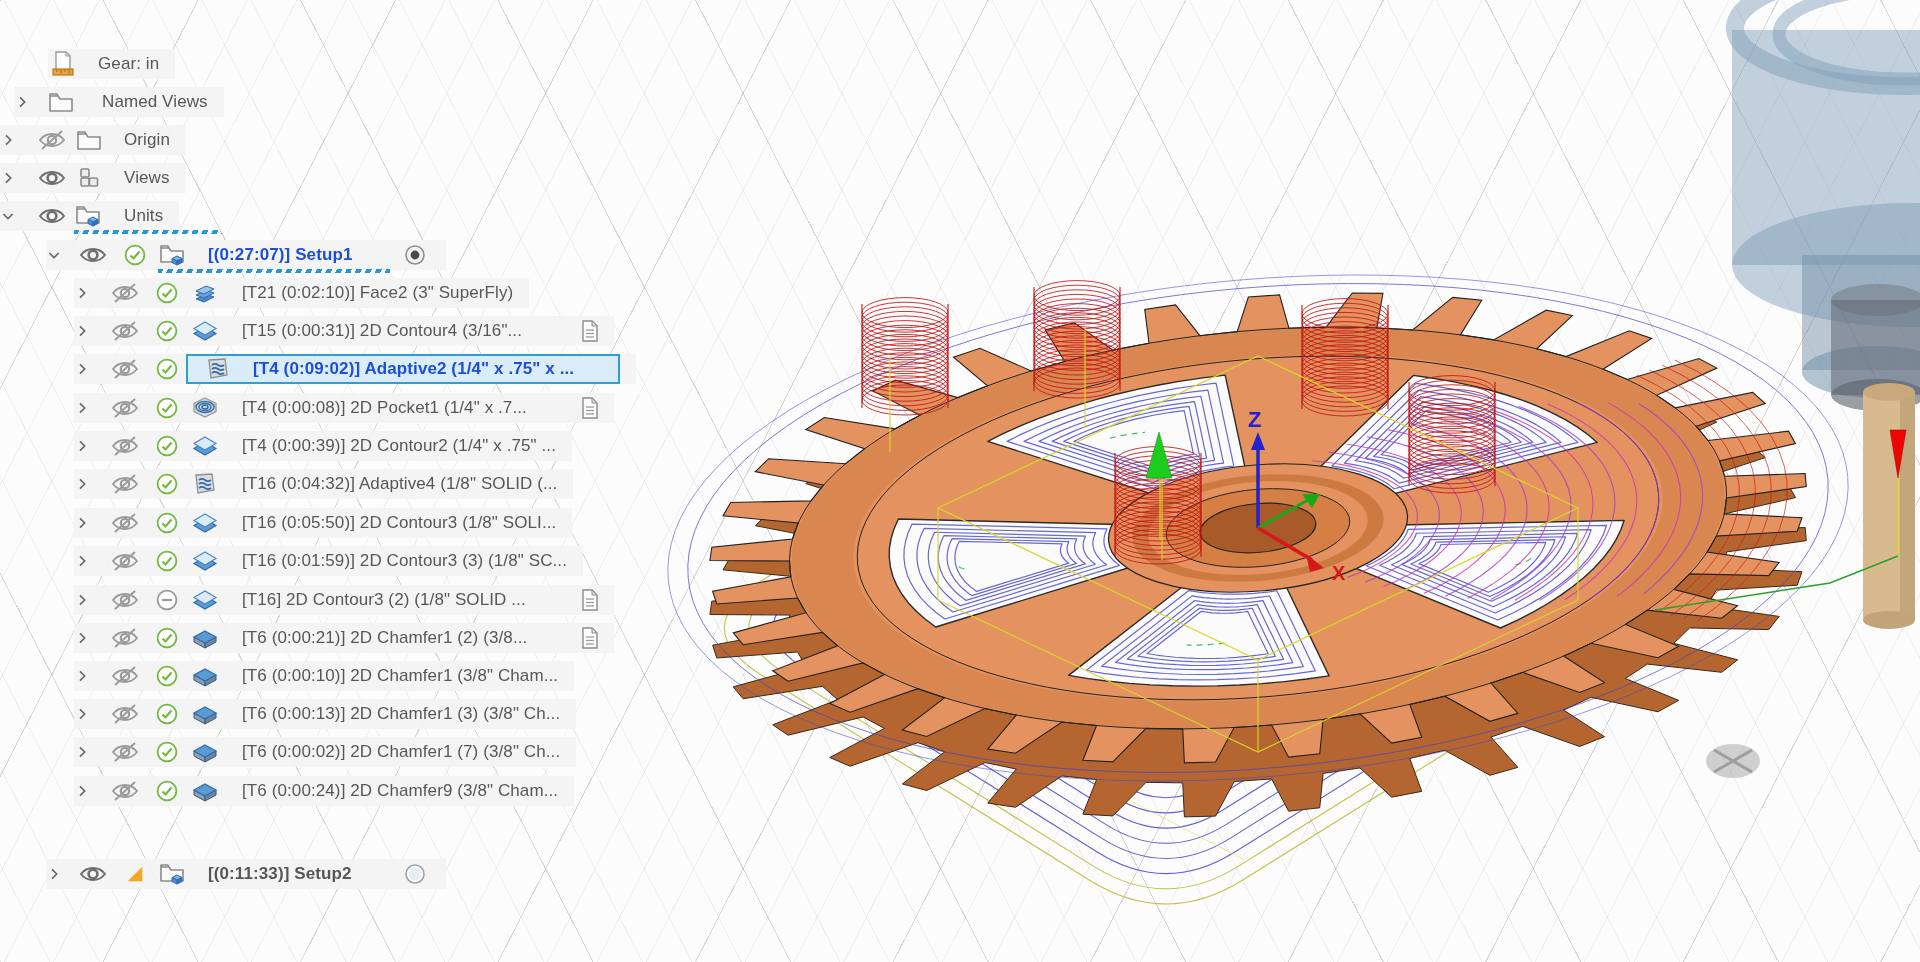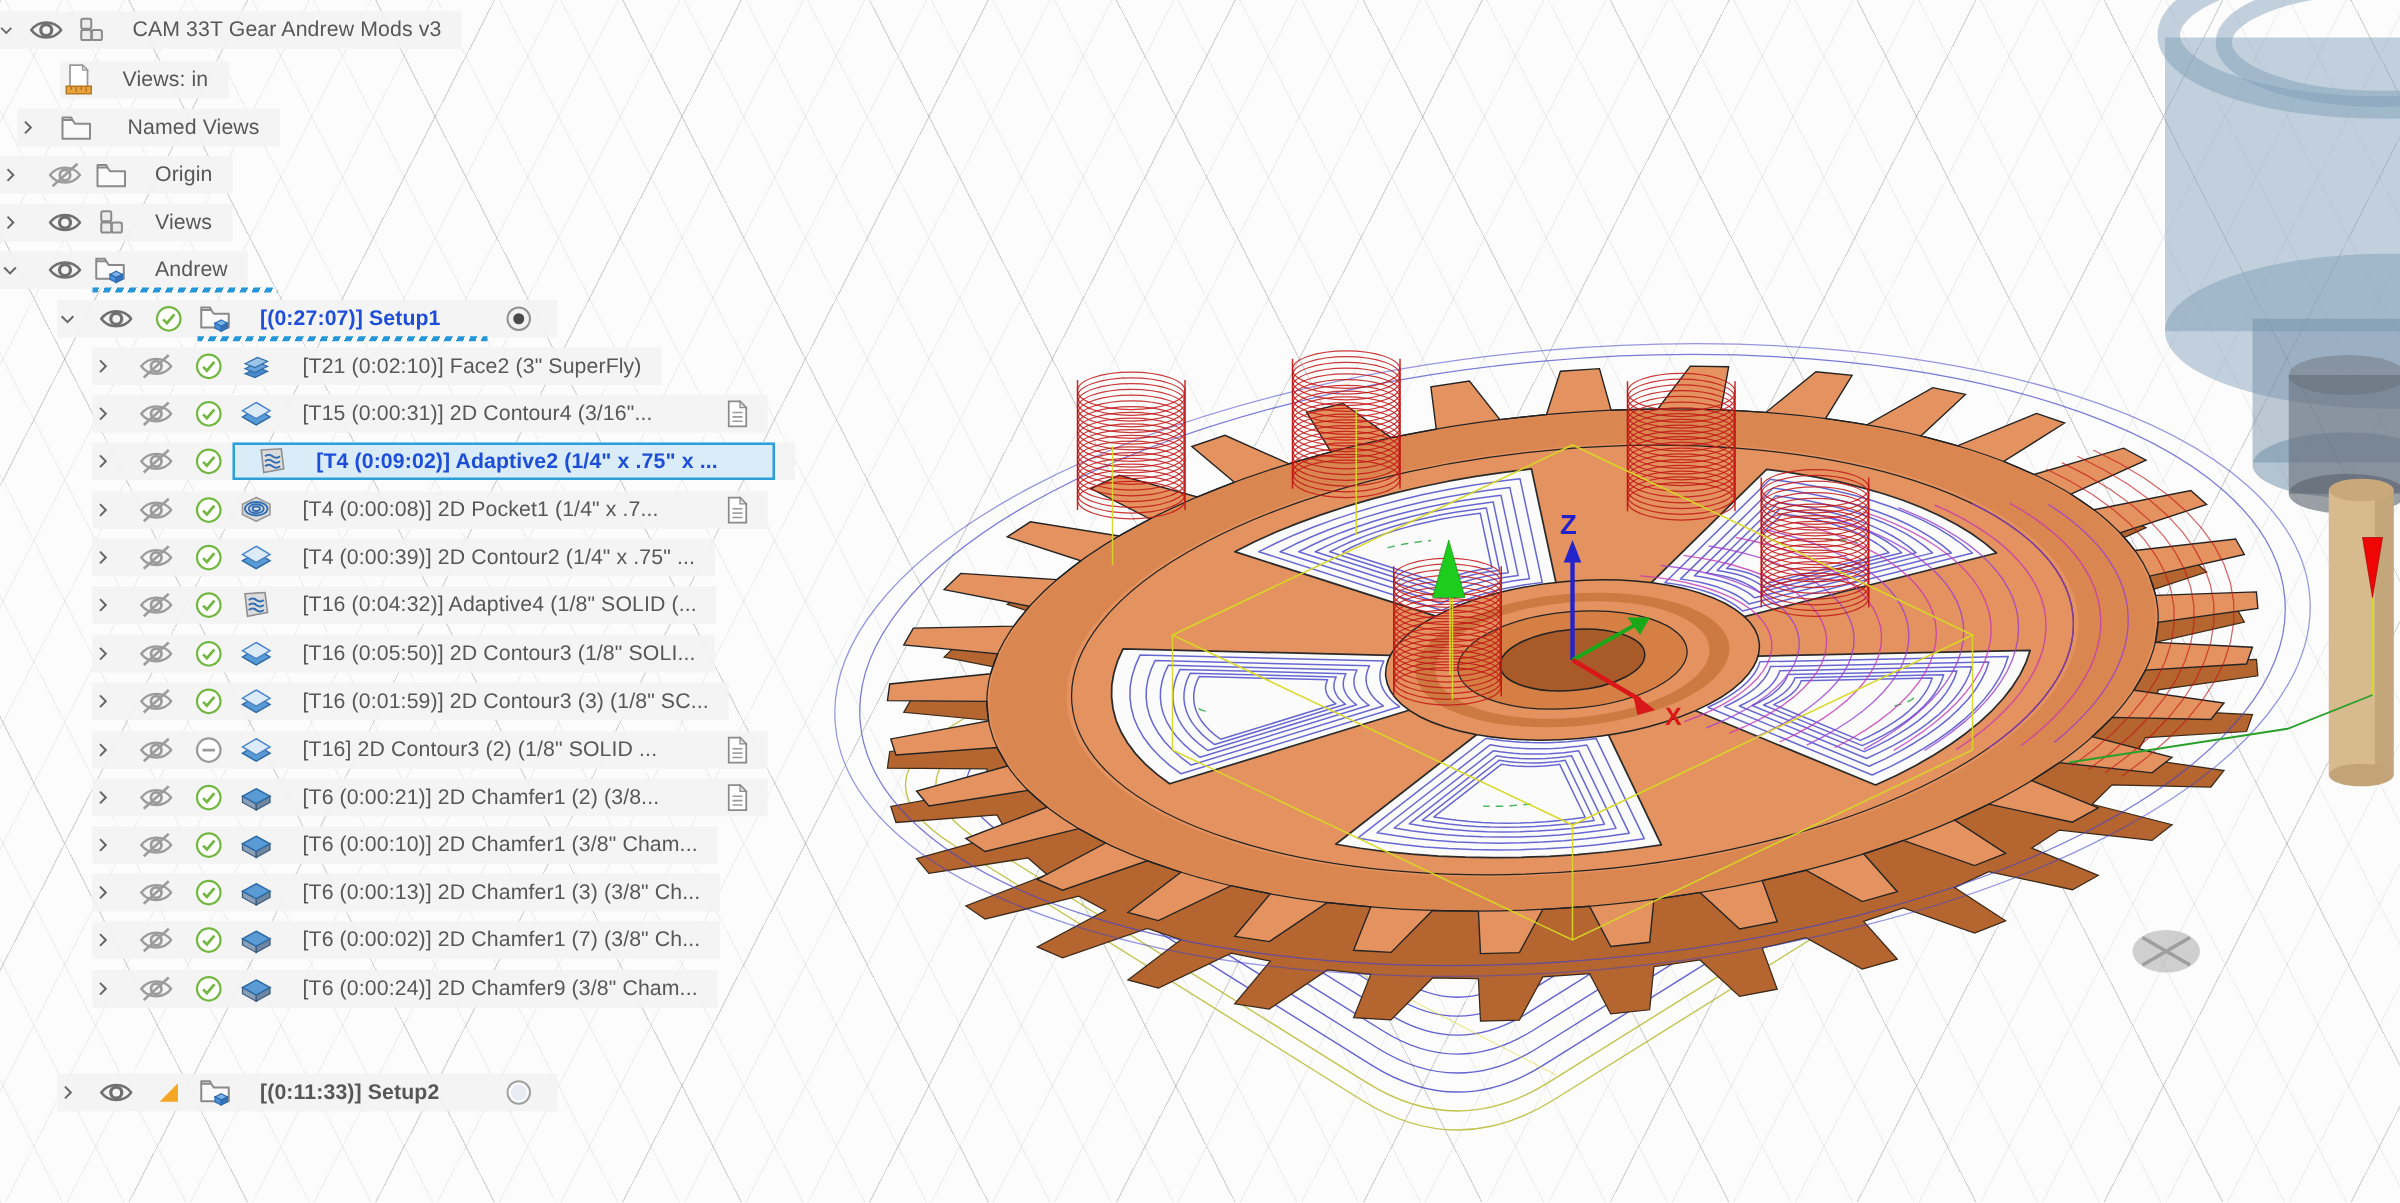--- a/index.html
+++ b/index.html
@@ -287,54 +287,33 @@
         <ellipse cx="1889" cy="392" rx="26" ry="9" fill="#c9a97c"></ellipse>
         <ellipse cx="1889" cy="620" rx="26" ry="9" fill="#c3a378"></ellipse>
       </g>
       <g>
         <line x1="1898" y1="478" x2="1898" y2="556" stroke="#d8d826" stroke-width="1.5"></line>
         <path d="M1898,556 L1830,583 L1655,610" fill="none" stroke="#2aa02a" stroke-width="1.5"></path>
         <polygon points="1890,430 1906,430 1898,478" fill="#f00505" stroke="#900" stroke-width="0.5"></polygon>
       </g>
     </svg>
   <nav id="browser">
-      <div class="row r-root" style="top: 9px;">
-        <span class="ic s-chev">
-          <svg width="16" height="16" viewBox="0 0 24 24">
-            <polyline points="5,9 12,16 19,9" fill="none" stroke="#666" stroke-width="2.4"></polyline>
-          </svg>
-        </span>
-        <span class="ic s-eye">
-          <svg width="26" height="20" viewBox="0 0 26 20">
-            <path d="M1,10 C7,2 19,2 25,10 C19,18 7,18 1,10 Z" fill="none" stroke="#6f6f6f" stroke-width="2"></path>
-            <circle cx="13" cy="10" r="4.4" fill="none" stroke="#6f6f6f" stroke-width="2.6"></circle>
-          </svg>
-        </span>
-        <span class="ic s-icon">
-          <svg width="24" height="24" viewBox="0 0 24 24">
-            <rect x="4" y="3" width="8" height="8" rx="1.5" fill="#ececec" stroke="#8a8a8a" stroke-width="1.6"></rect>
-            <rect x="4" y="12" width="8" height="8" rx="1.5" fill="#ececec" stroke="#8a8a8a" stroke-width="1.6"></rect>
-            <rect x="12.5" y="12" width="8" height="8" rx="1.5" fill="#ececec" stroke="#8a8a8a" stroke-width="1.6"></rect>
-          </svg>
-        </span>
-        <span class="lbl">CAM 33T Gear Andrew Mods v3</span>
-      </div>
       <div class="row r-units" style="top: 49px;">
         <span class="ic s-icon">
           <svg width="24" height="26" viewBox="0 0 24 26">
             <path d="M5,1 h10 l4,4 v14 h-14 z" fill="#fff" stroke="#9a9a9a" stroke-width="1.4"></path>
             <path d="M15,1 l4,4 h-4 z" fill="#ddd" stroke="#9a9a9a" stroke-width="1"></path>
             <rect x="2" y="18" width="20" height="6" fill="#e8a33d" stroke="#b87820" stroke-width="1.2"></rect>
             <line x1="6" y1="18" x2="6" y2="21" stroke="#b87820" stroke-width="1.2"></line>
             <line x1="10" y1="18" x2="10" y2="22.5" stroke="#b87820" stroke-width="1.2"></line>
             <line x1="14" y1="18" x2="14" y2="21" stroke="#b87820" stroke-width="1.2"></line>
             <line x1="18" y1="18" x2="18" y2="22.5" stroke="#b87820" stroke-width="1.2"></line>
           </svg>
         </span>
-        <span class="lbl">Views: in</span>
+        <span class="lbl">Gear: in</span>
       </div>
       <div class="row r-l1nf" style="top: 87px; align-items: center;">
         <span class="ic s-chev">
           <svg width="16" height="16" viewBox="0 0 24 24">
             <polyline points="9,5 16,12 9,19" fill="none" stroke="#666" stroke-width="2.4"></polyline>
           </svg>
         </span>
         <span class="ic s-icon">
           <svg width="26" height="22" viewBox="0 0 26 22">
             <path d="M2,5 h8 l2,3 h12 v12 h-22 z M2,5 v-2 h7 l1,2" fill="#fafafa" stroke="#8a8a8a" stroke-width="1.6" stroke-linejoin="round"></path>
@@ -396,21 +375,21 @@
           </svg>
         </span>
         <span class="ic s-icon">
           <svg width="28" height="24" viewBox="0 0 28 24">
             <path d="M2,5 h8 l2,3 h12 v11 h-22 z M2,5 v-2 h7 l1,2" fill="#fafafa" stroke="#8a8a8a" stroke-width="1.6" stroke-linejoin="round"></path>
             <polygon points="18,13 23,15.5 18,18 13,15.5" fill="#7db4e6" stroke="#2f6db3" stroke-width="1"></polygon>
             <polygon points="13,15.5 18,18 18,22 13,19.5" fill="#4a90d9" stroke="#2f6db3" stroke-width="1"></polygon>
             <polygon points="18,18 23,15.5 23,19.5 18,22" fill="#3573b8" stroke="#2f6db3" stroke-width="1"></polygon>
           </svg>
         </span>
-        <span class="lbl">Andrew</span>
+        <span class="lbl">Units</span>
         <div class="uline" style="left: 74px; width: 148px;"></div>
       </div>
       <div class="row r-l2 bold" style="top: 240px;">
         <span class="ic s-chev">
           <svg width="16" height="16" viewBox="0 0 24 24">
             <polyline points="5,9 12,16 19,9" fill="none" stroke="#666" stroke-width="2.4"></polyline>
           </svg>
         </span>
         <span class="ic s-eye">
           <svg width="26" height="20" viewBox="0 0 26 20">

